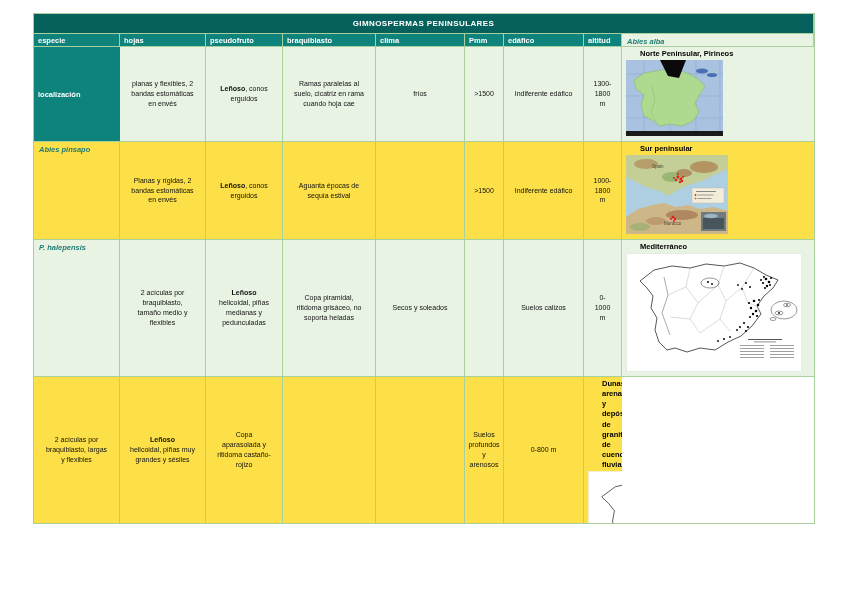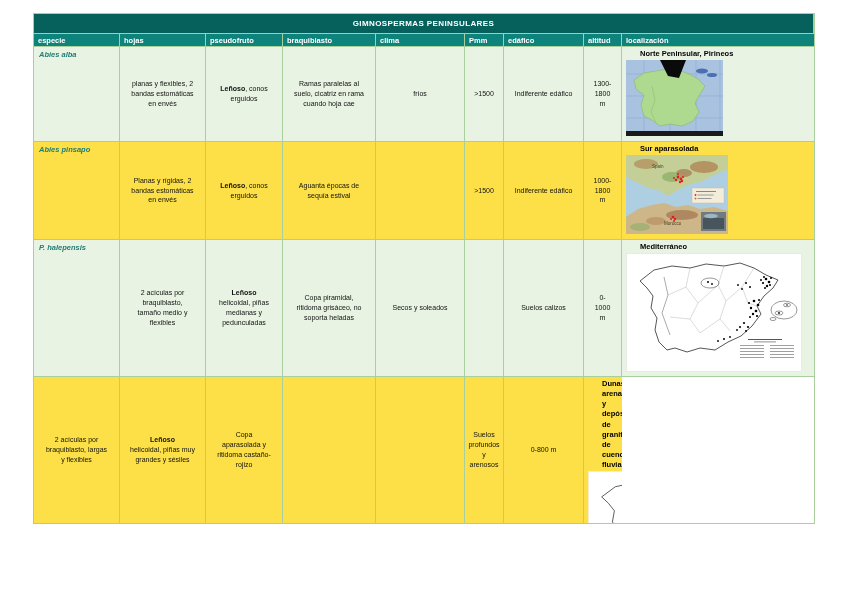--- a/index.html
+++ b/index.html
@@ -37,23 +37,23 @@
     <div class="cell title">GIMNOSPERMAS PENINSULARES</div>
 
     <div class="cell head">especie</div>
     <div class="cell head">hojas</div>
     <div class="cell head">pseudofruto</div>
     <div class="cell head">braquiblasto</div>
     <div class="cell head">clima</div>
     <div class="cell head">Pmm</div>
     <div class="cell head">edáfico</div>
     <div class="cell head">altitud</div>
+    <div class="cell sp band">Abies alba</div>
+
     <div class="cell head last-col">localización</div>
-
-    <div class="cell sp band">Abies alba</div>
     <div class="cell body band">planas y flexibles, 2 bandas estomáticas en envés</div>
     <div class="cell body band">
       <div><span class="b">Leñoso</span><span>, conos erguidos</span></div>
     </div>
     <div class="cell body band">Ramas paralelas al suelo, cicatriz en rama cuando hoja cae</div>
     <div class="cell body band">fríos</div>
     <div class="cell body band tight">&gt;1500</div>
     <div class="cell body band">Indiferente edáfico</div>
     <div class="cell body band">1300-1800 m</div>
     <div class="cell loc band last-col">
@@ -74,21 +74,21 @@
     <div class="cell body">Planas y rígidas, 2 bandas estomáticas en envés</div>
     <div class="cell body">
       <div><span class="b">Leñoso</span><span>, conos erguidos</span></div>
     </div>
     <div class="cell body">Aguanta épocas de sequía estival</div>
     <div class="cell body"></div>
     <div class="cell body tight">&gt;1500</div>
     <div class="cell body">Indiferente edáfico</div>
     <div class="cell body">1000-1800 m</div>
     <div class="cell loc last-col">
-      <div class="cap">Sur aparasolada</div>
+      <div class="cap">Sur peninsular</div>
       <svg width="102" height="79" viewBox="0 0 102 79">
         <rect width="102" height="79" fill="#aecfe2"></rect>
         <path d="M0,0 H102 V14 L88,20 L76,26 L62,30 L50,36 L42,41 L34,36 L20,32 L8,26 L0,22 Z" fill="#c3cf97"></path>
         <ellipse cx="78" cy="12" rx="14" ry="6" fill="#b18a58" opacity="0.85"></ellipse>
         <ellipse cx="20" cy="9" rx="12" ry="5" fill="#b18a58" opacity="0.7"></ellipse>
         <ellipse cx="58" cy="18" rx="8" ry="4" fill="#a9805a" opacity="0.8"></ellipse>
         <ellipse cx="46" cy="22" rx="10" ry="5" fill="#8fb06a" opacity="0.8"></ellipse>
         <path d="M0,62 L12,54 L26,50 L38,48 L50,52 L62,50 L74,54 L88,52 L102,56 V79 H0 Z" fill="#cdb687"></path>
         <ellipse cx="56" cy="60" rx="16" ry="5" fill="#a9805a" opacity="0.85"></ellipse>
         <ellipse cx="30" cy="66" rx="10" ry="4" fill="#b99568" opacity="0.8"></ellipse>

